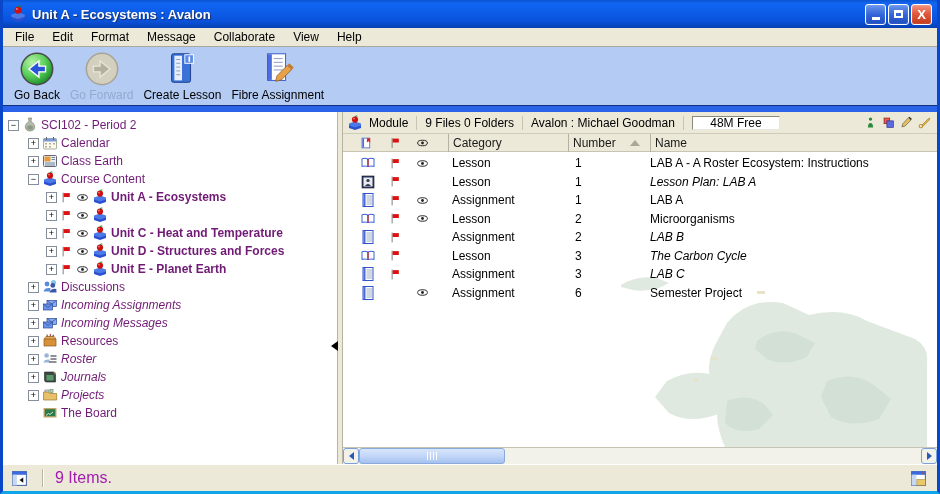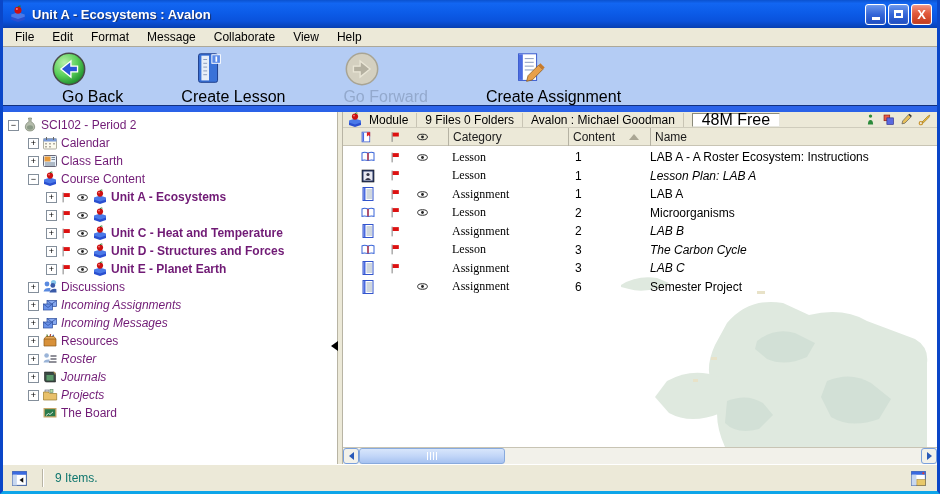--- a/index.html
+++ b/index.html
@@ -21,21 +21,21 @@
   .glyph-max{width:9px;height:8px;border:2px solid #fff;border-top-width:3px;}
   .glyph-x{color:#fff;font-weight:bold;font-size:13px;line-height:13px;font-family:"Liberation Sans",sans-serif;}
   
   .menubar{height:19px;background:#ece9d8;display:flex;align-items:center;border-bottom:1px solid #aca899;padding-left:3px;}
   .menu-item{font-size:12px;color:#000;padding:1px 9px;cursor:default;}
   
   .toolbar{height:58px;background:#b4ccf4;display:flex;align-items:flex-start;padding:3px 2px 0 6px;}
   .tbtn{display:flex;flex-direction:column;align-items:center;padding:0 5px;}
   .tbtn .ticon{width:38px;height:38px;}
   .tbtn .ticon svg{width:100%;height:100%;display:block;}
-  .tbtn .tlab{font-size:16px;color:#000;margin-top:0px;white-space:nowrap;margin-left:48px;}
+  .tbtn .tlab{font-size:12px;color:#000;margin-top:0px;white-space:nowrap;}
   .tbtn.disabled .tlab{color:#93a9cd;}
   .bluestrip{height:7px;background:#2a62e8;border-top:1px solid #12307e;}
   
   .content{display:flex;height:352px;background:#fff;}
   .treepanel{width:334px;background:#fff;overflow:hidden;padding-top:4px;}
   .splitter{width:6px;background:#ece9d8;border-left:1px solid #b8b4a4;border-right:1px solid #b8b4a4;position:relative;}
   .split-arrow{position:absolute;left:-7px;top:229px;width:0;height:0;
     border-top:5px solid transparent;border-bottom:5px solid transparent;border-right:7px solid #000;}
   
   .trow{height:18px;display:flex;align-items:center;gap:3px;white-space:nowrap;}
@@ -43,56 +43,56 @@
   .ebox{width:11px;height:11px;border:1px solid #848f9b;background:#fff;font-size:9px;line-height:8px;
     text-align:center;color:#000;flex:none;}
   .ebox-sp{width:11px;flex:none;}
   .ic{width:16px;height:16px;flex:none;display:inline-block;}
   .ic svg{width:100%;height:100%;display:block;}
   .ic.sm{width:13px;height:13px;}
   .tlabel{font-size:12px;color:#701a75;}
   .tlabel.b{font-weight:bold;} .tlabel.i{font-style:italic;}
   
   .rpanel{flex:1;display:flex;flex-direction:column;background:#fff;min-width:0;}
-  .rhead1{height:16px;background:#ece9d8;border-bottom:1px solid #cfccbc;display:flex;align-items:center;
+  .rhead1{height:22px;background:#ece9d8;border-bottom:1px solid #cfccbc;display:flex;align-items:center;
     font-size:12px;color:#000;padding:0 6px 0 4px;white-space:nowrap;}
   .rhead1 .sep{width:1px;height:14px;background:#c8c4b4;margin:0 8px;}
   .freebox{width:88px;height:14px;background:#fff;border:1px solid;border-color:#8a8a7a #e8e8e0 #e8e8e0 #8a8a7a;
-    font-size:16px;text-align:center;line-height:12px;color:#000;}
+    font-size:12px;text-align:center;line-height:12px;color:#000;}
   .ract{display:flex;align-items:center;gap:5px;margin-left:auto;}
   .rgrid{display:grid;grid-template-columns:5px 17px 15px 20px 108px 70px 1fr;align-items:center;gap:12px;}
   .rhead2{height:18px;background:#ece9d8;border-bottom:1px solid #c8c4b4;font-size:12px;color:#1a1a1a;}
   .rhead2 .hc{height:18px;display:flex;align-items:center;}
   .rhead2 .bord{border-left:1px solid #b5b2a3;padding-left:4px;}
   .sort-asc{width:0;height:0;border-left:5px solid transparent;border-right:5px solid transparent;
     border-bottom:6px solid #aaa694;margin-left:14px;}
   .rbody{flex:1;position:relative;overflow:hidden;}
   .rows{position:absolute;top:2px;left:0;right:0;z-index:1;}
   .rrow{height:18.5px;font-size:12px;color:#000;}
   .rrow .cell{white-space:nowrap;overflow:hidden;}
   .rrow .num{padding-left:7px;}
-  .rrow .cat{padding-left:4px;font-family:Liberation Serif, serif;}
+  .rrow .cat{padding-left:4px;}
   .rrow .nm.i{font-style:italic;}
   .watermark{position:absolute;right:0;bottom:0;z-index:0;}
   
   .hscroll{height:17px;border-top:1px solid #c8c4b4;background:#f2f1ea;position:relative;}
   .sbtn{position:absolute;top:0;width:16px;height:16px;border:1px solid #7aa0dc;border-radius:3px;
     background:linear-gradient(180deg,#e9f1fc 0%,#cattle 0%,#c4d8f6 60%,#a8c4ee 100%);
     display:flex;align-items:center;justify-content:center;}
   .sbtn.left{left:0;} .sbtn.right{right:0;}
   .chev-l{width:0;height:0;border-top:4px solid transparent;border-bottom:4px solid transparent;border-right:5px solid #2a5ab8;}
   .chev-r{width:0;height:0;border-top:4px solid transparent;border-bottom:4px solid transparent;border-left:5px solid #2a5ab8;}
   .sthumb{position:absolute;top:0;left:16px;width:146px;height:16px;border:1px solid #88aadd;border-radius:3px;
     background:linear-gradient(180deg,#d8e6fb 0%,#c2d6f8 50%,#a6c2f0 100%);
     display:flex;align-items:center;justify-content:center;gap:2px;}
   .grip{width:1px;height:8px;background:#7a9cd8;border-right:1px solid #fff;}
   
   .statusbar{height:27px;background:#ece9d8;border-top:1px solid #fff;display:flex;align-items:center;padding:0 10px 0 8px;}
   .statusbar .sdiv{width:1px;height:18px;background:#b8b4a4;margin:0 12px 0 14px;box-shadow:1px 0 0 #fff;}
-  .status-text{font-size:12px;color:#0f766e;}
+  .status-text{font-size:16px;color:#a21caf;}
   .sicon{width:17px;height:17px;} .sicon svg{width:100%;height:100%;display:block;}
   .spacer{flex:1;}
 </style>
 </head>
 <body>
 
 <div class="win">
 
   <div class="titlebar">
     <span class="tic ic">
@@ -135,64 +135,64 @@
                 <stop offset="0" stop-color="#b8f0a8"></stop>
                 <stop offset=".55" stop-color="#5ad05a"></stop>
                 <stop offset="1" stop-color="#1a8a2a"></stop>
               </radialGradient>
             </defs>
             <circle cx="20" cy="20" r="16.5" fill="url(#gb1)" stroke="#4a4a4a" stroke-width="1.6"></circle>
             <path d="M22 11.5 L11.5 20 L22 28.5 V23 h7 v-6 h-7 Z" fill="#2a55d8" stroke="#fff" stroke-width="1.4"></path>
           </svg>
         </span>
         <span class="tlab">Go Back</span>
+      </div>
+      <div class="tbtn disabled">
+        <span class="ticon">
+          <svg viewBox="0 0 40 40">
+            <circle cx="20" cy="20" r="16.5" fill="#d4d0c0" stroke="#a8a494" stroke-width="1.6"></circle>
+            <path d="M18 11.5 L28.5 20 L18 28.5 V23 h-7 v-6 h7 Z" fill="#b4b0a0" stroke="#eae6d6" stroke-width="1.4"></path>
+          </svg>
+        </span>
+        <span class="tlab">Go Forward</span>
       </div>
       <div class="tbtn">
         <span class="ticon">
           <svg viewBox="0 0 40 40">
             <rect x="9" y="4" width="20" height="30" rx="2" fill="#3a72d8" stroke="#1a3a88"></rect>
             <rect x="12" y="6" width="8" height="26" fill="#e8eef8"></rect>
             <g stroke="#8899bb" stroke-width="1">
               <line x1="14" y1="10" x2="18" y2="10"></line>
               <line x1="14" y1="14" x2="18" y2="14"></line>
               <line x1="14" y1="18" x2="18" y2="18"></line>
               <line x1="14" y1="22" x2="18" y2="22"></line>
               <line x1="14" y1="26" x2="18" y2="26"></line>
             </g>
             <rect x="23" y="5" width="9" height="9" fill="#5a8ae8" stroke="#fff"></rect>
             <rect x="26.8" y="6.8" width="1.8" height="5.6" fill="#fff"></rect>
           </svg>
         </span>
         <span class="tlab">Create Lesson</span>
       </div>
-      <div class="tbtn disabled">
-        <span class="ticon">
-          <svg viewBox="0 0 40 40">
-            <circle cx="20" cy="20" r="16.5" fill="#d4d0c0" stroke="#a8a494" stroke-width="1.6"></circle>
-            <path d="M18 11.5 L28.5 20 L18 28.5 V23 h-7 v-6 h7 Z" fill="#b4b0a0" stroke="#eae6d6" stroke-width="1.4"></path>
-          </svg>
-        </span>
-        <span class="tlab">Go Forward</span>
-      </div>
       <div class="tbtn">
         <span class="ticon">
           <svg viewBox="0 0 40 40">
             <rect x="9" y="4" width="19" height="28" fill="#fff" stroke="#3355cc"></rect>
             <rect x="9.5" y="4.5" width="4" height="27" fill="#4a6ae0"></rect>
             <g stroke="#99a8c8" stroke-width="1.2">
               <line x1="15.5" y1="9" x2="25" y2="9"></line>
               <line x1="15.5" y1="13" x2="25" y2="13"></line>
               <line x1="15.5" y1="17" x2="25" y2="17"></line>
               <line x1="15.5" y1="21" x2="25" y2="21"></line>
             </g>
             <path d="M19 27 L30 16 l4.5 4.5 -11 11 -6 1.5 Z" fill="#e8a04a" stroke="#8a5a1a" stroke-width=".8"></path>
             <path d="M30 16 l4.5 4.5 2 -2 -4.5 -4.5 Z" fill="#c87a2a"></path>
           </svg>
         </span>
-        <span class="tlab">Create Assignment</span>
+        <span class="tlab">Fibre Assignment</span>
       </div>
     </div>
 
   <div class="bluestrip"></div>
 
   <div class="content">
     <div class="treepanel">
         <div class="trow lvl0">
           <span class="ebox">−</span>
           <span class="ic">
@@ -540,21 +540,21 @@
             </svg>
           </span>
         <span class="hc ic sm" id="colIc3">
             <svg viewBox="0 0 16 16">
               <ellipse cx="8" cy="8" rx="6" ry="3.4" fill="none" stroke="#222" stroke-width="1.2"></ellipse>
               <circle cx="8" cy="8" r="1.7" fill="#222"></circle>
             </svg>
           </span>
         <span class="hc bord">Category</span>
         <span class="hc bord">
-          <span>Content</span>
+          <span>Number</span>
           <span class="sort-asc"></span>
         </span>
         <span class="hc bord">Name</span>
       </div>
 
       <div class="rbody">
         <svg class="watermark" width="330" height="186" viewBox="0 0 330 186">
           <g fill="#dfe9df">
             <path d="M14 24 q16 -10 36 -7 l12 5 -10 5 q-18 5 -30 1 l-8 -2 Z"></path>
             <path d="M120 62 q22 -26 56 -20 l26 12 q34 -8 58 6 l48 18 q14 8 12 24 v84 H118 q-12 -26 -6 -50 q-18 -22 -4 -52 l12 -22 Z"></path>

